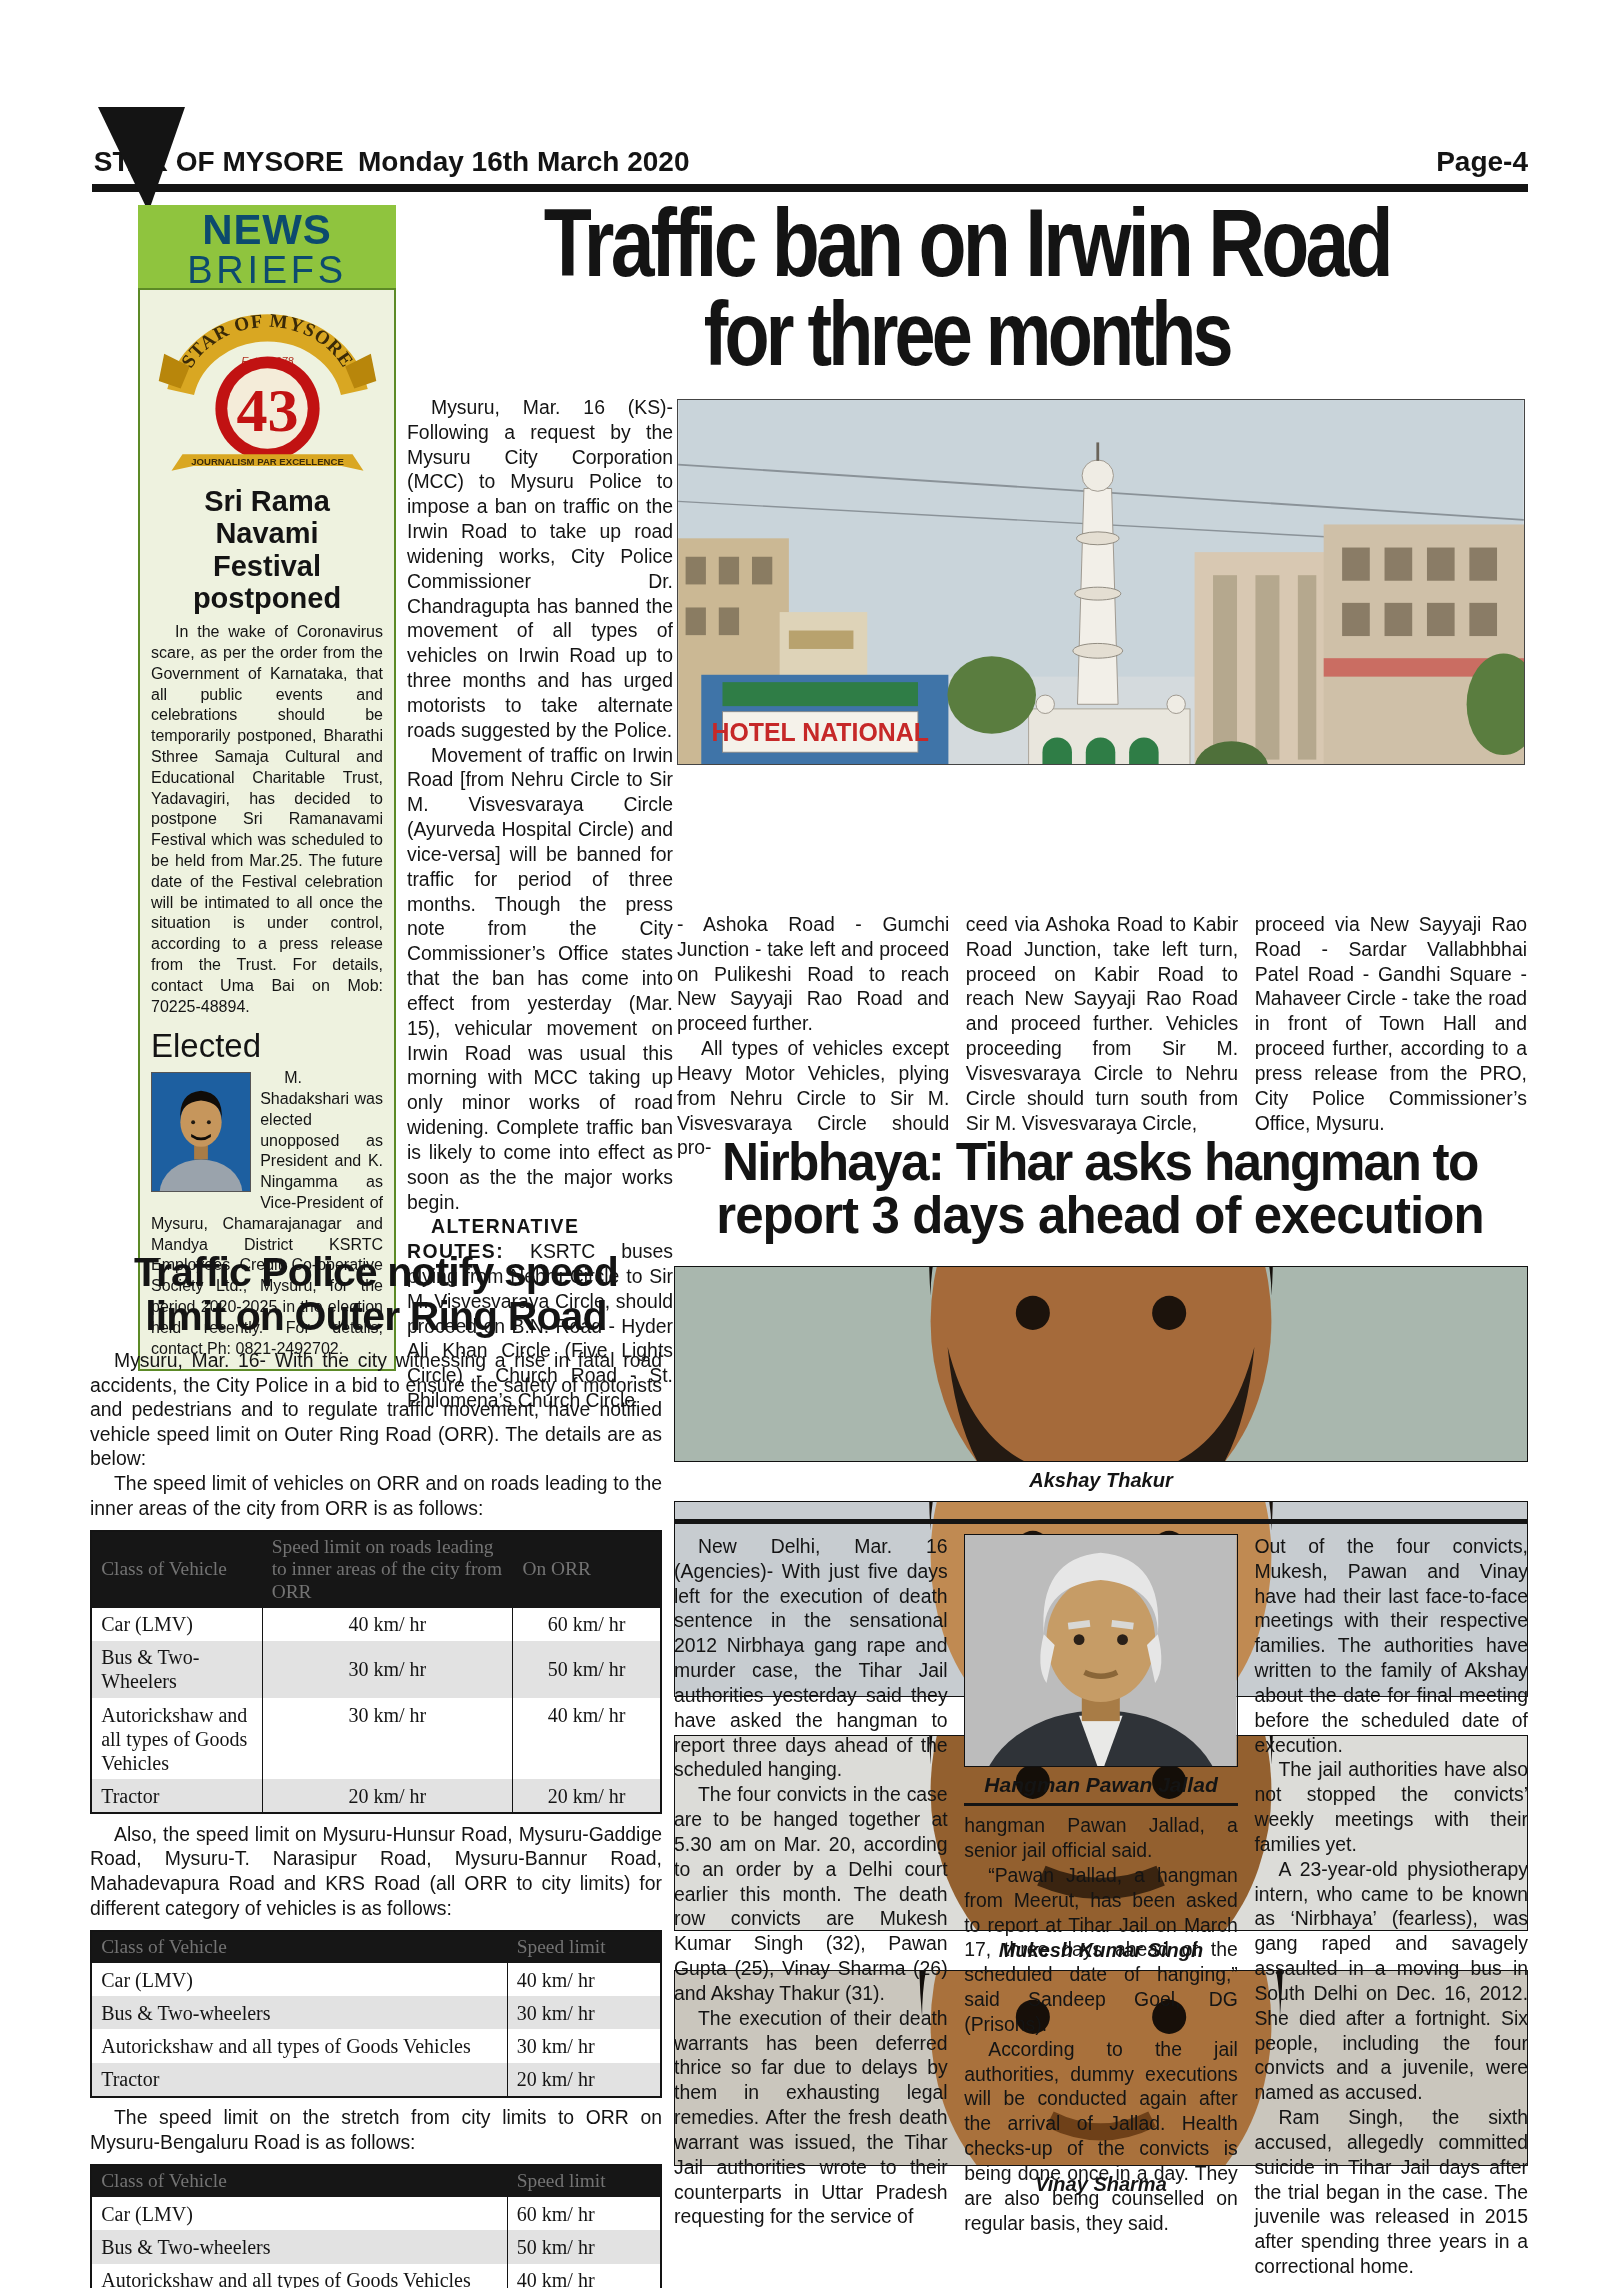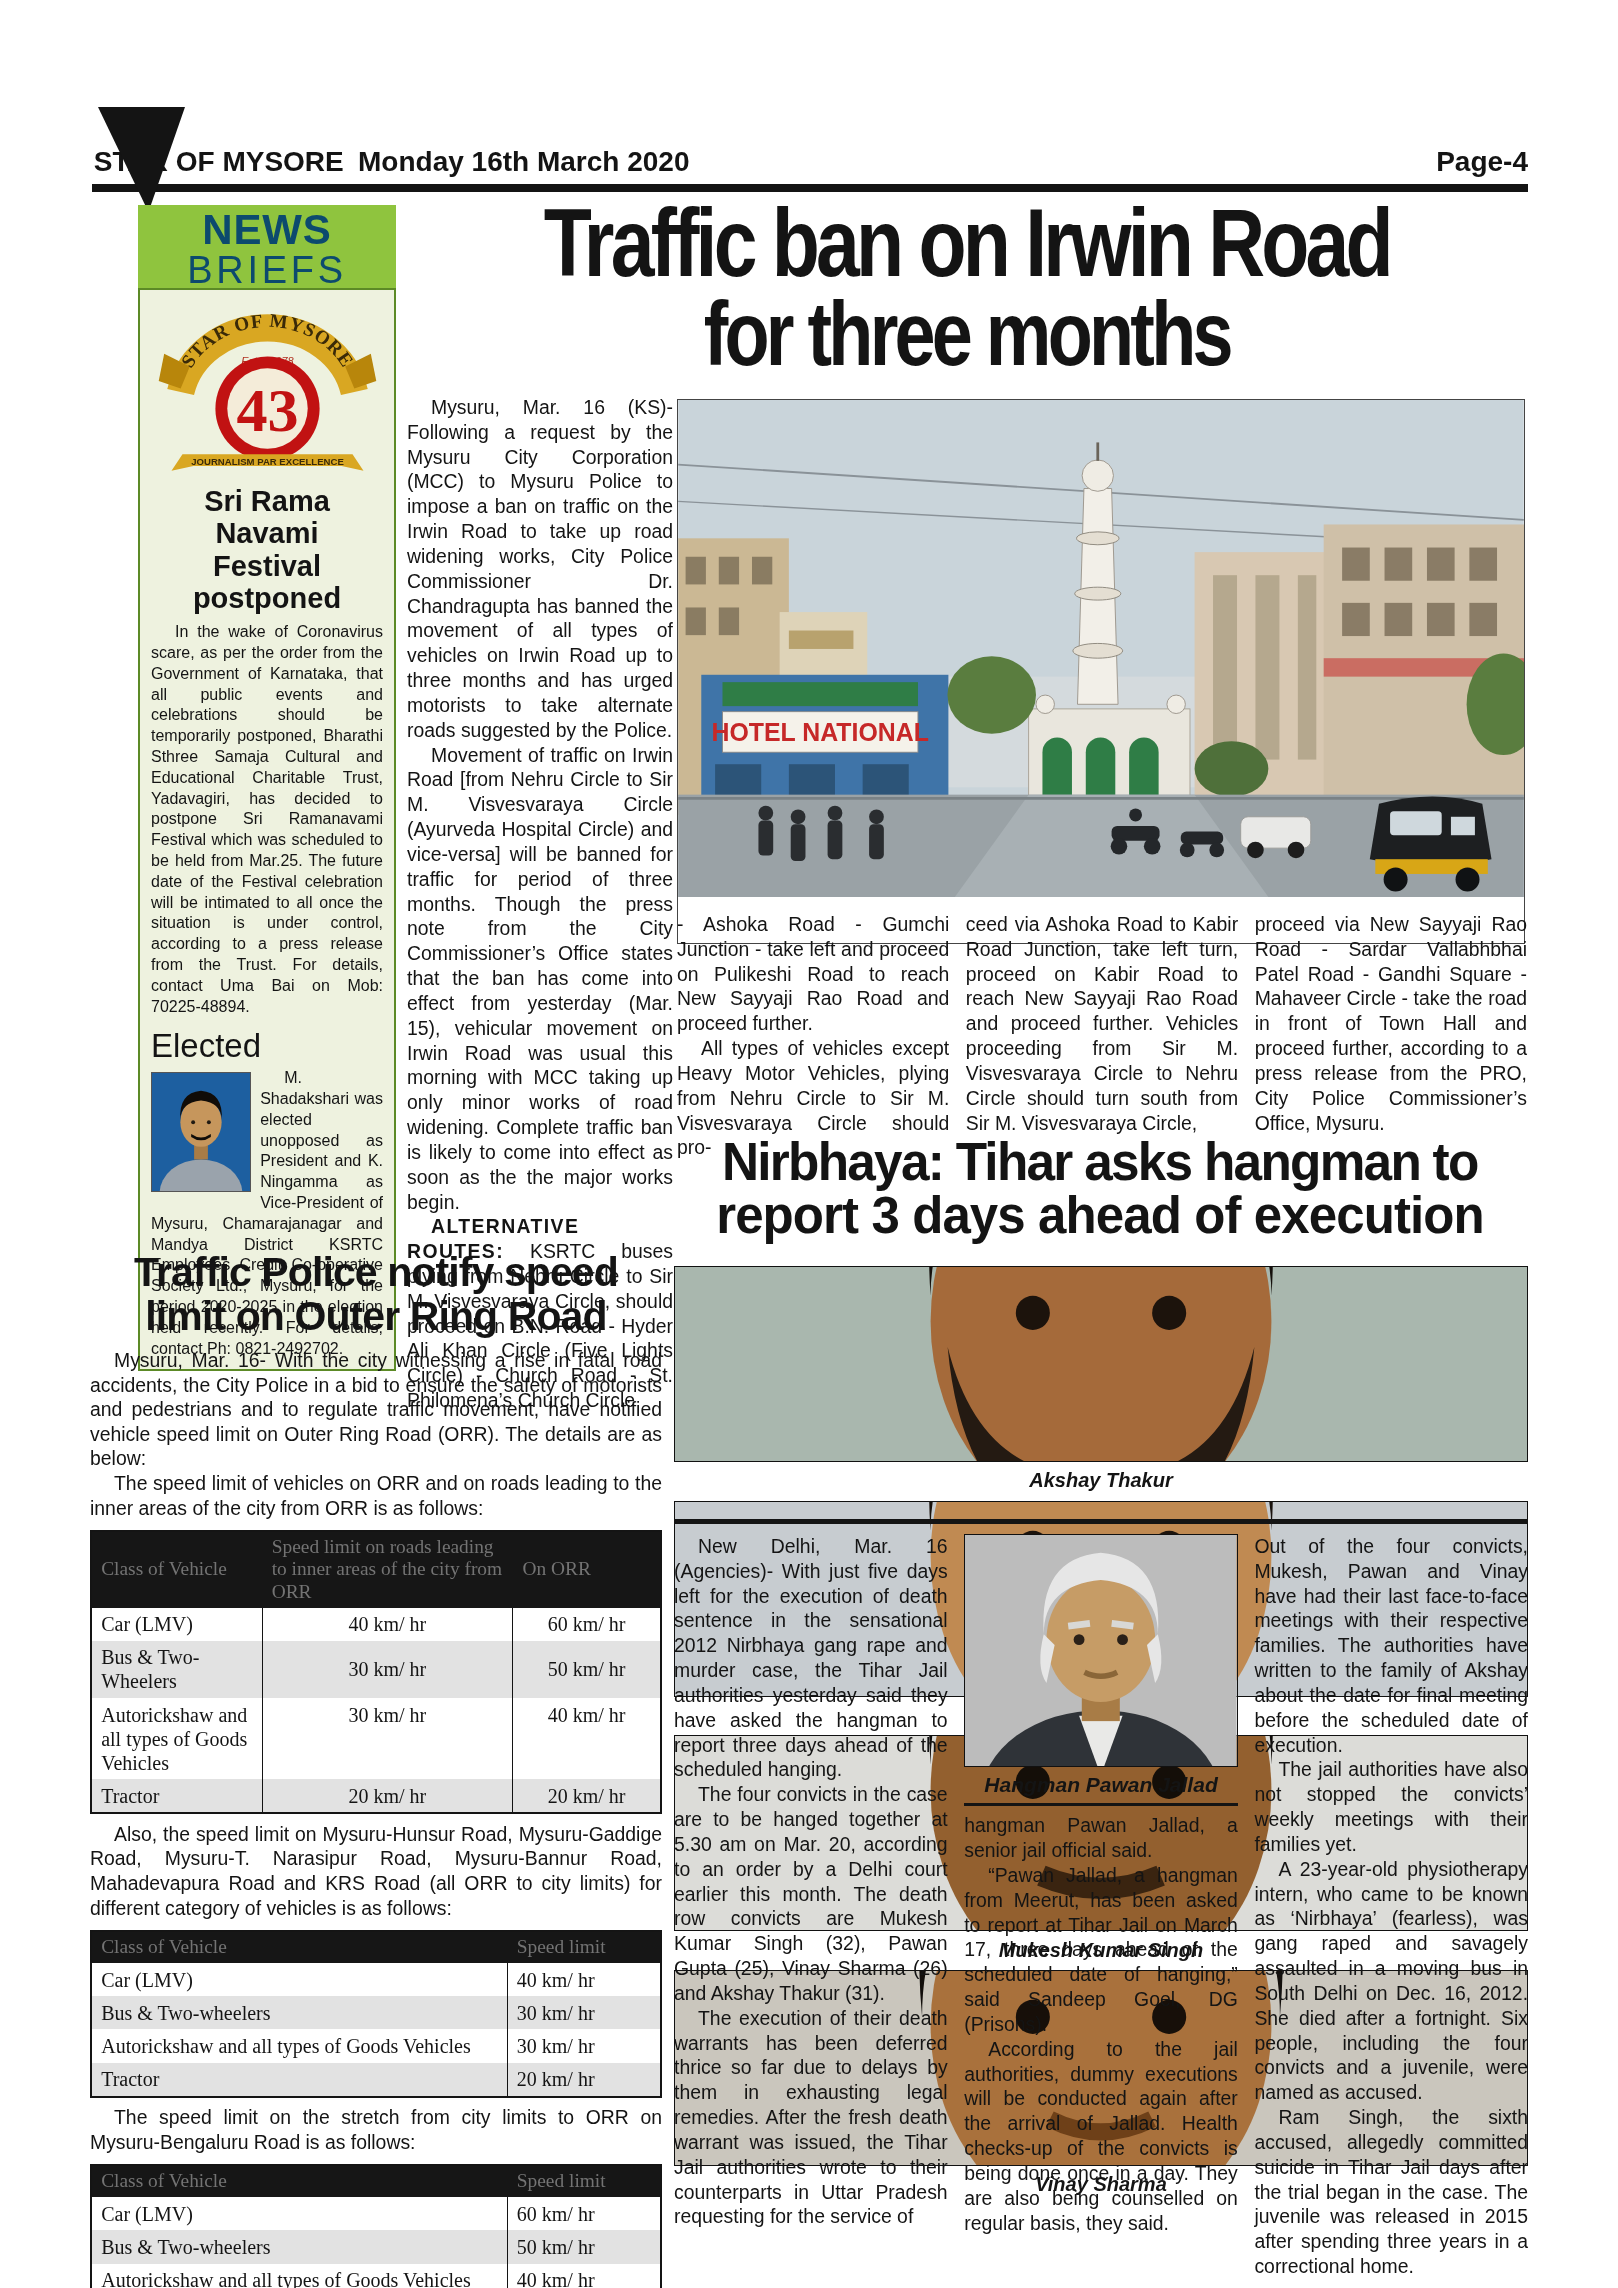--- a/index.html
+++ b/index.html
@@ -32,21 +32,21 @@
   
   .headline-main{position:absolute;left:406px;top:196px;width:1122px;text-align:center;line-height:.98;}
   .cond{display:inline-block;transform:scaleX(.82);transform-origin:center;white-space:nowrap;
         font-weight:bold;letter-spacing:-4.6px;}
   .hl1{font-size:96px;}
   .hl2{font-size:90px;}
   .bodycol{font-size:19.4px;line-height:1.28;text-align:justify;}
   .bodycol p{margin:0;}
   .col1{position:absolute;left:407px;top:395px;width:266px;}
   .altlabel{font-weight:bold;letter-spacing:1.4px;}
-  .photo-frame{position:absolute;left:677px;top:399px;width:848px;height:545px;border:0.9px solid #444;
+  .photo-frame{position:absolute;left:677px;top:399px;width:848px;height:366px;border:0.9px solid #444;
                box-sizing:border-box;overflow:hidden;}
   .cols-traffic{position:absolute;left:677px;top:912px;width:850px;display:flex;gap:16.6px;}
   .cols-traffic > div{flex:1;}
 
   
   .headline-nir{position:absolute;left:672px;top:1133px;width:856px;text-align:center;line-height:1.04;}
   .nh1{display:inline-block;transform:scaleX(.95);transform-origin:center;white-space:nowrap;
        font-weight:bold;font-size:54px;letter-spacing:-1.8px;}
   .nh2{font-weight:bold;font-size:51px;letter-spacing:-0.9px;}
   .mugshots{position:absolute;left:674px;top:1266px;width:854px;display:flex;gap:8.3px;flex-direction:column;}

